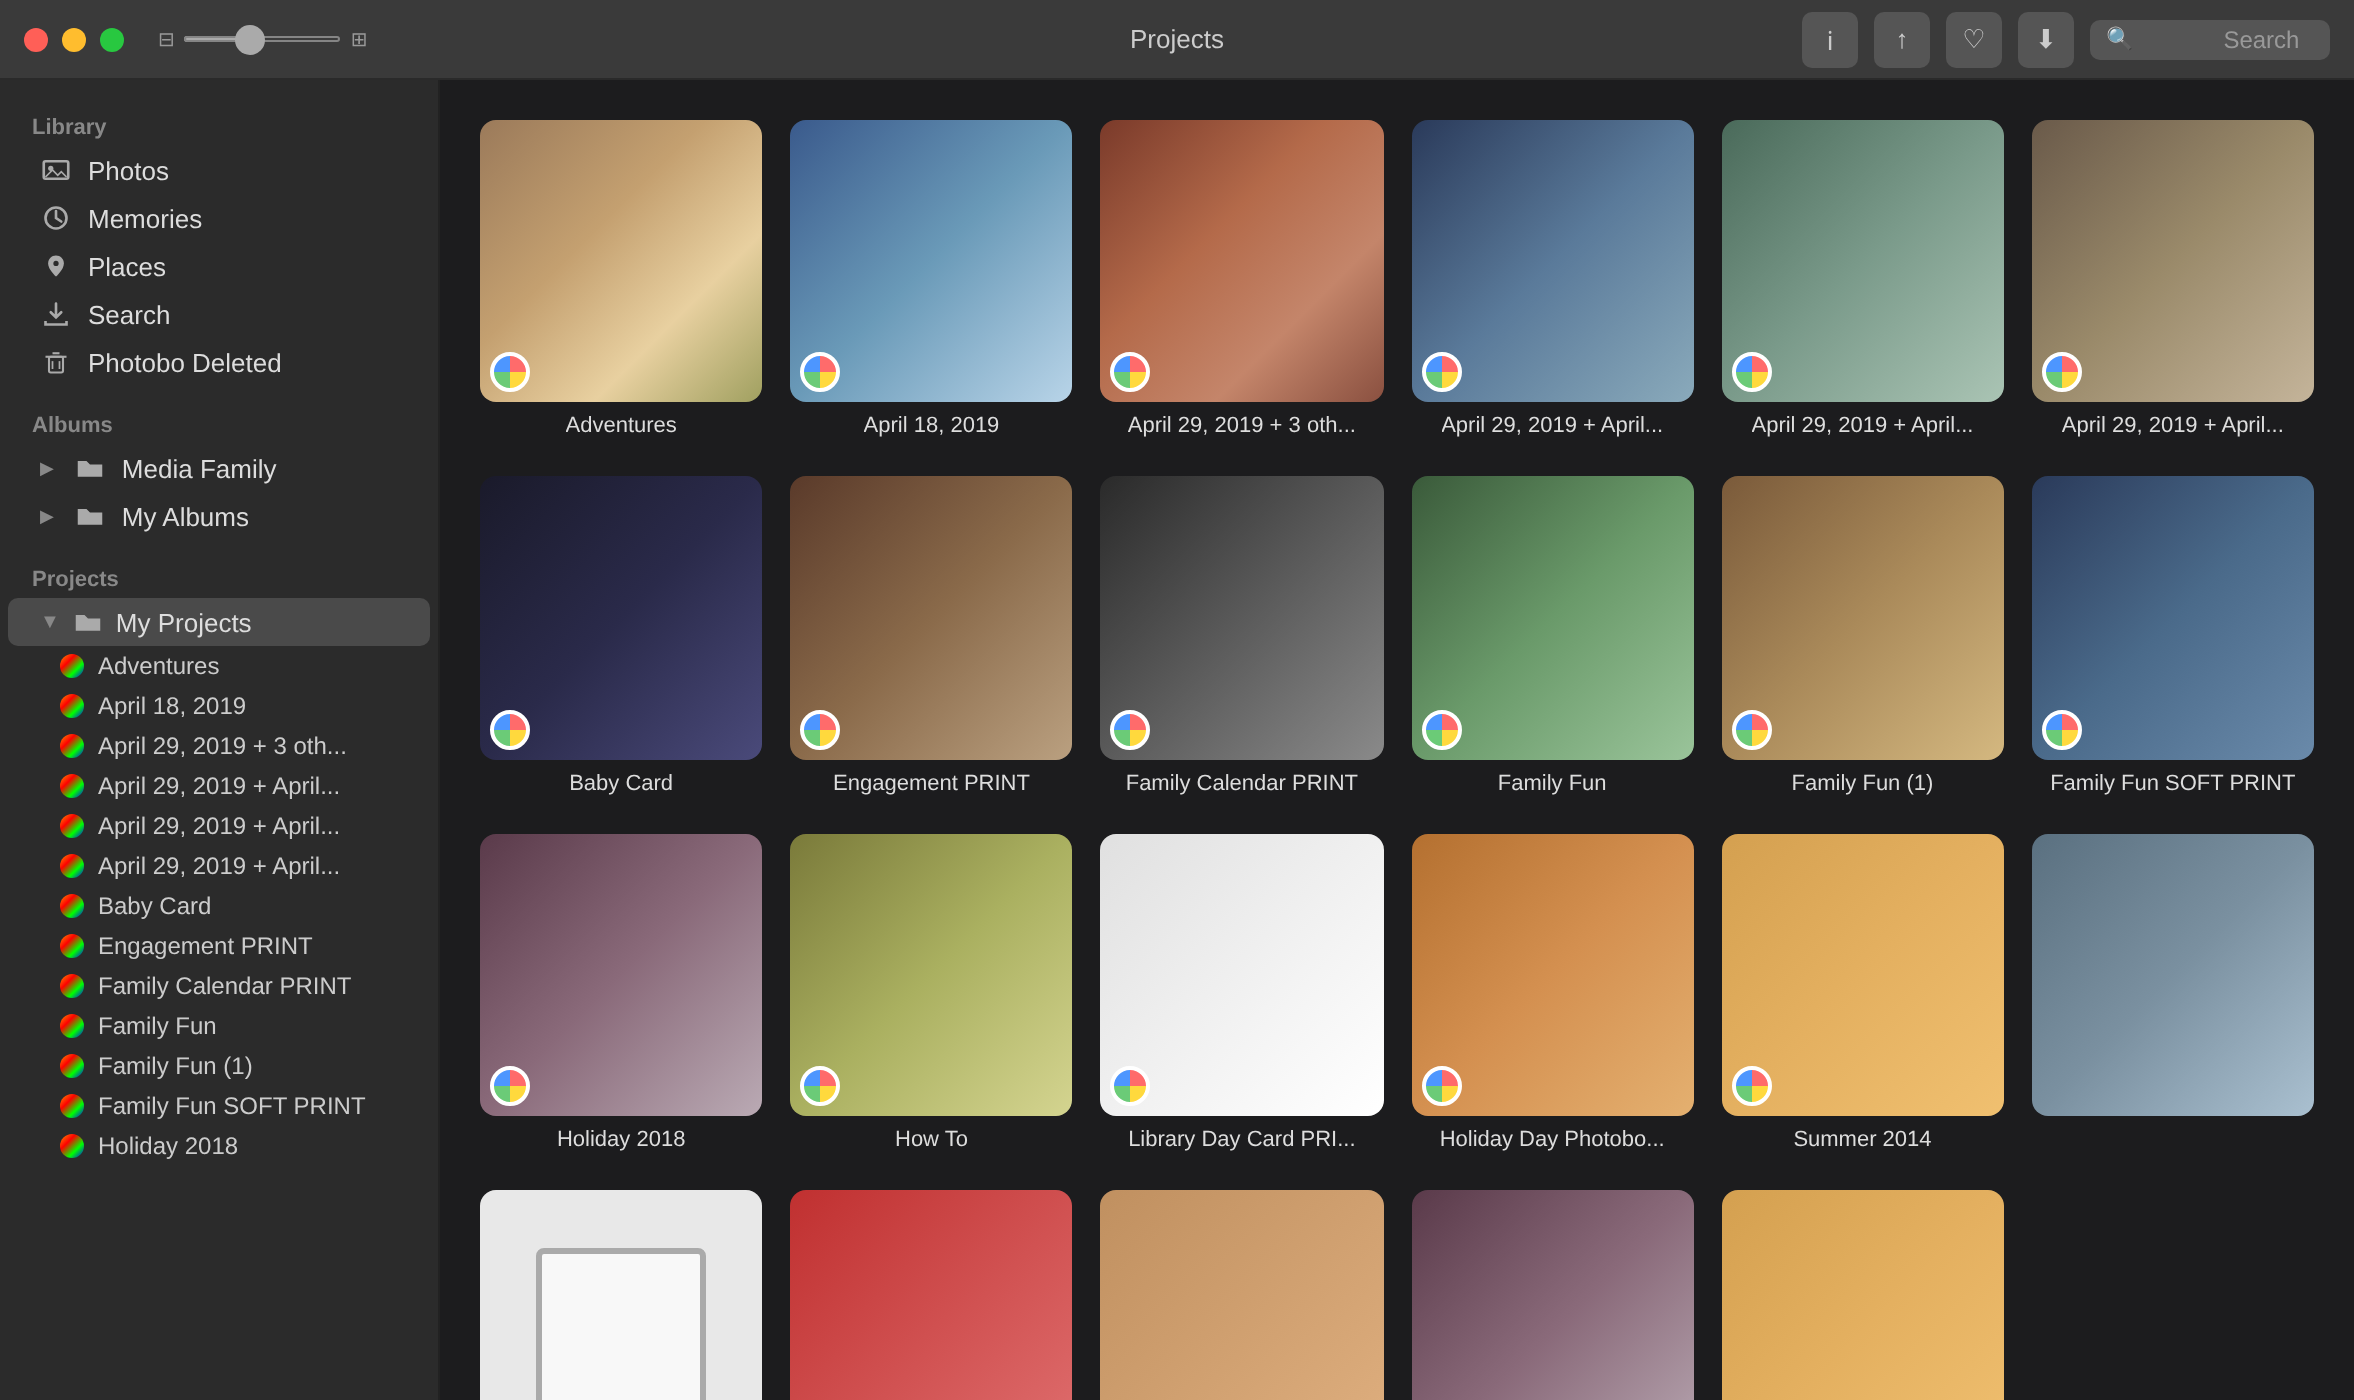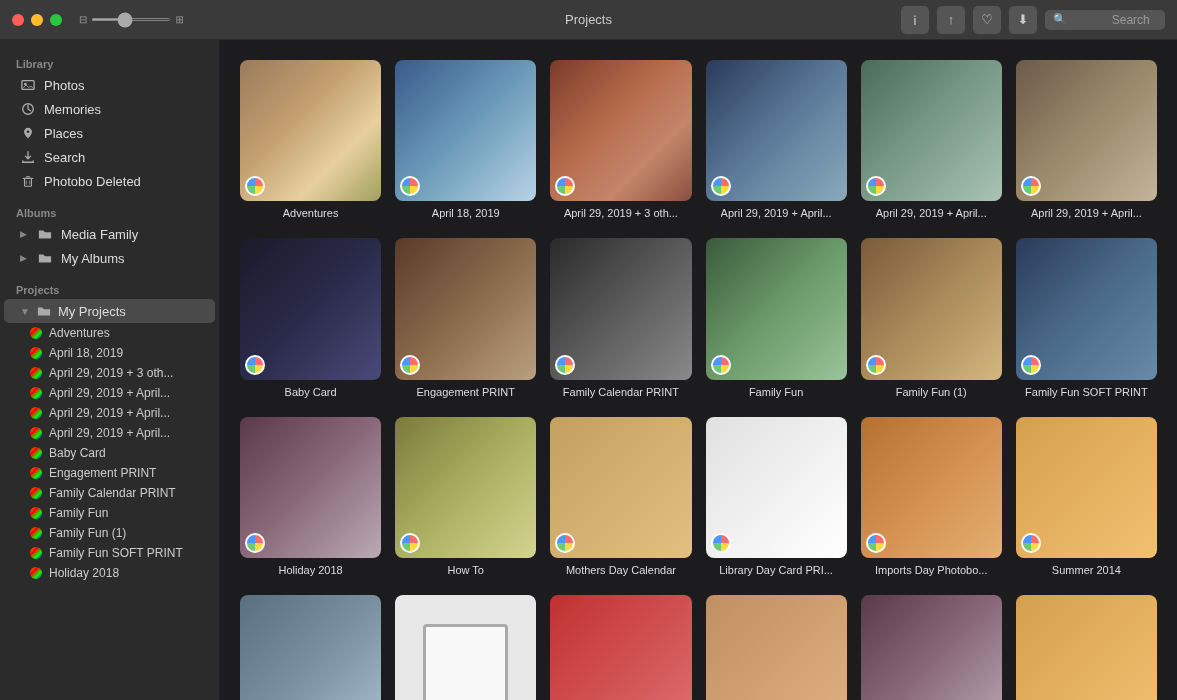--- a/index.html
+++ b/index.html
@@ -498,36 +498,30 @@
     </div>
           <div class="card-label">Holiday 2018</div>
         </div>
         <div class="project-card">
           <div class="thumb-wrap" style="background:linear-gradient(135deg, #7a7a3a 0%, #aab060 50%, #d4d490 100%);">
       <div class="thumb-overlay"></div>
     </div>
           <div class="card-label">How To</div>
         </div>
         <div class="project-card">
-          <div class="thumb-wrap" style="background:linear-gradient(135deg, #c4a060 0%, #d4b070 50%, #e4c080 100%);">
-      <div class="thumb-overlay"></div>
-    </div>
-          <div class="card-label">Mothers Day Calendar</div>
-        </div>
-        <div class="project-card">
           <div class="thumb-wrap" style="background:linear-gradient(135deg, #e0e0e0 0%, #f0f0f0 50%, #ffffff 100%);">
       <div class="thumb-overlay"></div>
     </div>
           <div class="card-label">Library Day Card PRI...</div>
         </div>
         <div class="project-card">
           <div class="thumb-wrap" style="background:linear-gradient(135deg, #b47030 0%, #d49050 50%, #e4b070 100%);">
       <div class="thumb-overlay"></div>
     </div>
-          <div class="card-label">Imports Day Photobo...</div>
+          <div class="card-label">Holiday Day Photobo...</div>
         </div>
         <div class="project-card">
           <div class="thumb-wrap" style="background:linear-gradient(135deg, #d4a050 0%, #e4b060 50%, #f0c070 100%);">
       <div class="thumb-overlay"></div>
     </div>
           <div class="card-label">Summer 2014</div>
         </div>
         <div class="project-card">
           <div class="thumb-wrap" style="background:linear-gradient(135deg, #5a7080 0%, #7a90a0 50%, #aac0d0 100%);">
       

